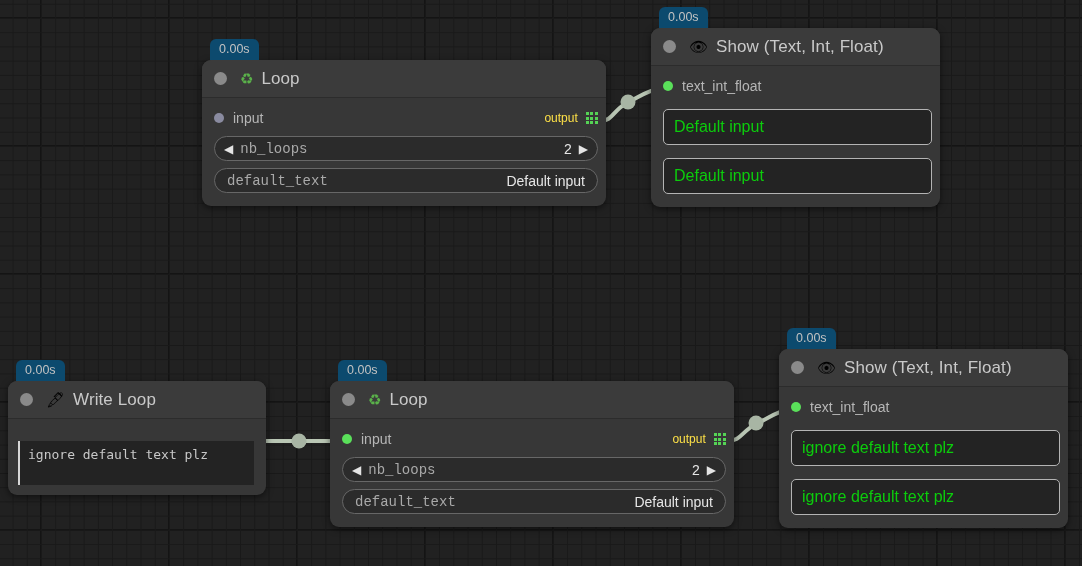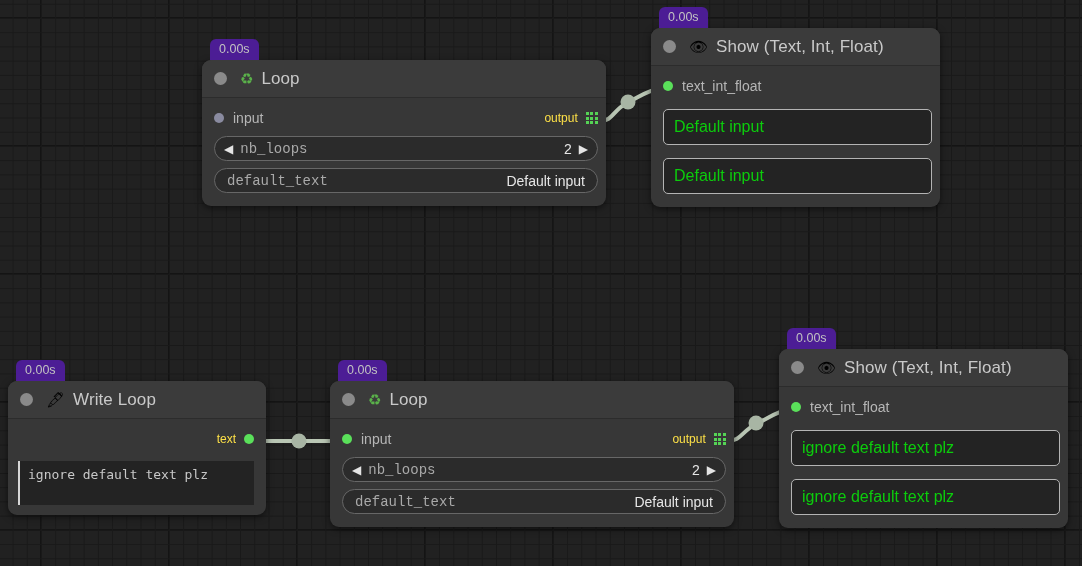--- a/index.html
+++ b/index.html
@@ -59,21 +59,21 @@
   .head-title {
     font-size: 17px; color: #c9c9c9; white-space: nowrap;
     letter-spacing: .1px;
   }
   .node-body { padding: 10px 8px 13px 12px; }
 
   
   .time-badge {
     position: absolute;
     top: -21px; left: 8px;
-    background: #4c1d95;
+    background: #0c4a6e;
     color: #c2c2c2;
     font-size: 12.5px;
     padding: 3px 9px 4px 9px;
     border-radius: 6px 6px 0 0;
     white-space: nowrap;
   }
 
   
   .port-row {
     display: flex; align-items: center;
@@ -242,24 +242,20 @@
   </div>
 
   <div class="node" id="node-writetext">
     <div class="time-badge">0.00s</div>
     <div class="node-head">
       <span class="collapse-dot"></span>
       <span class="head-icon">🖋</span>
       <span class="head-title">Write Loop</span>
     </div>
     <div class="node-body">
-      <div class="port-row" style="justify-content:flex-end;">
-        <span class="port-label-right">text</span>
-        <span class="port-dot dot-green"></span>
-      </div>
       <div class="textarea-box">ignore default text plz</div>
     </div>
   </div>
 
   <div class="node" id="node-loop-bottom">
     <div class="time-badge">0.00s</div>
     <div class="node-head">
       <span class="collapse-dot"></span>
       <span class="head-icon" style="color:#5ab24a">♻</span>
       <span class="head-title">Loop</span>

